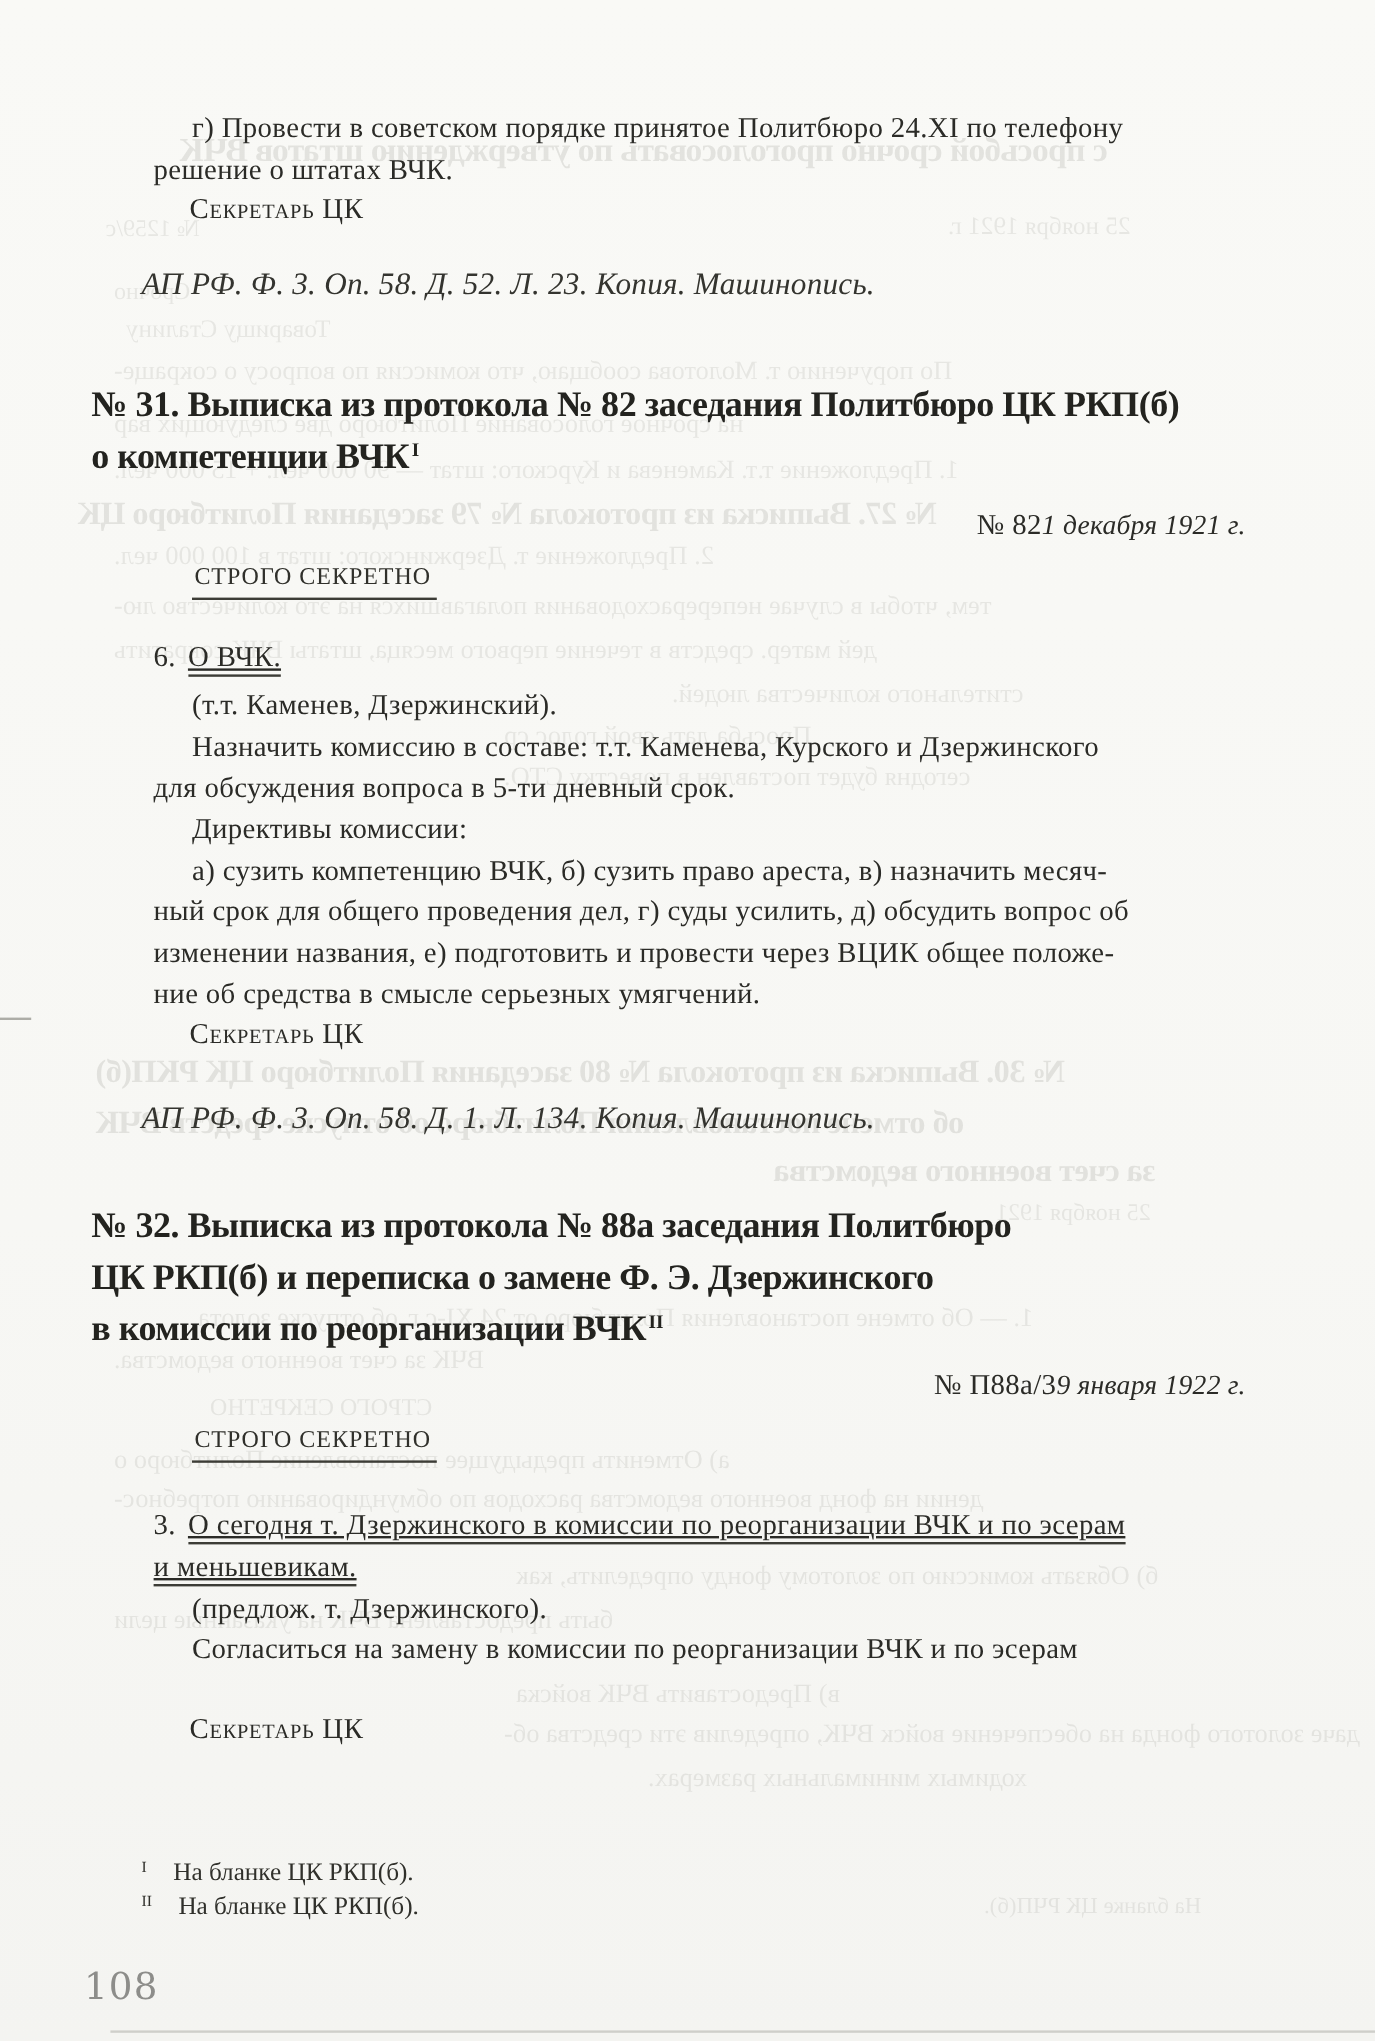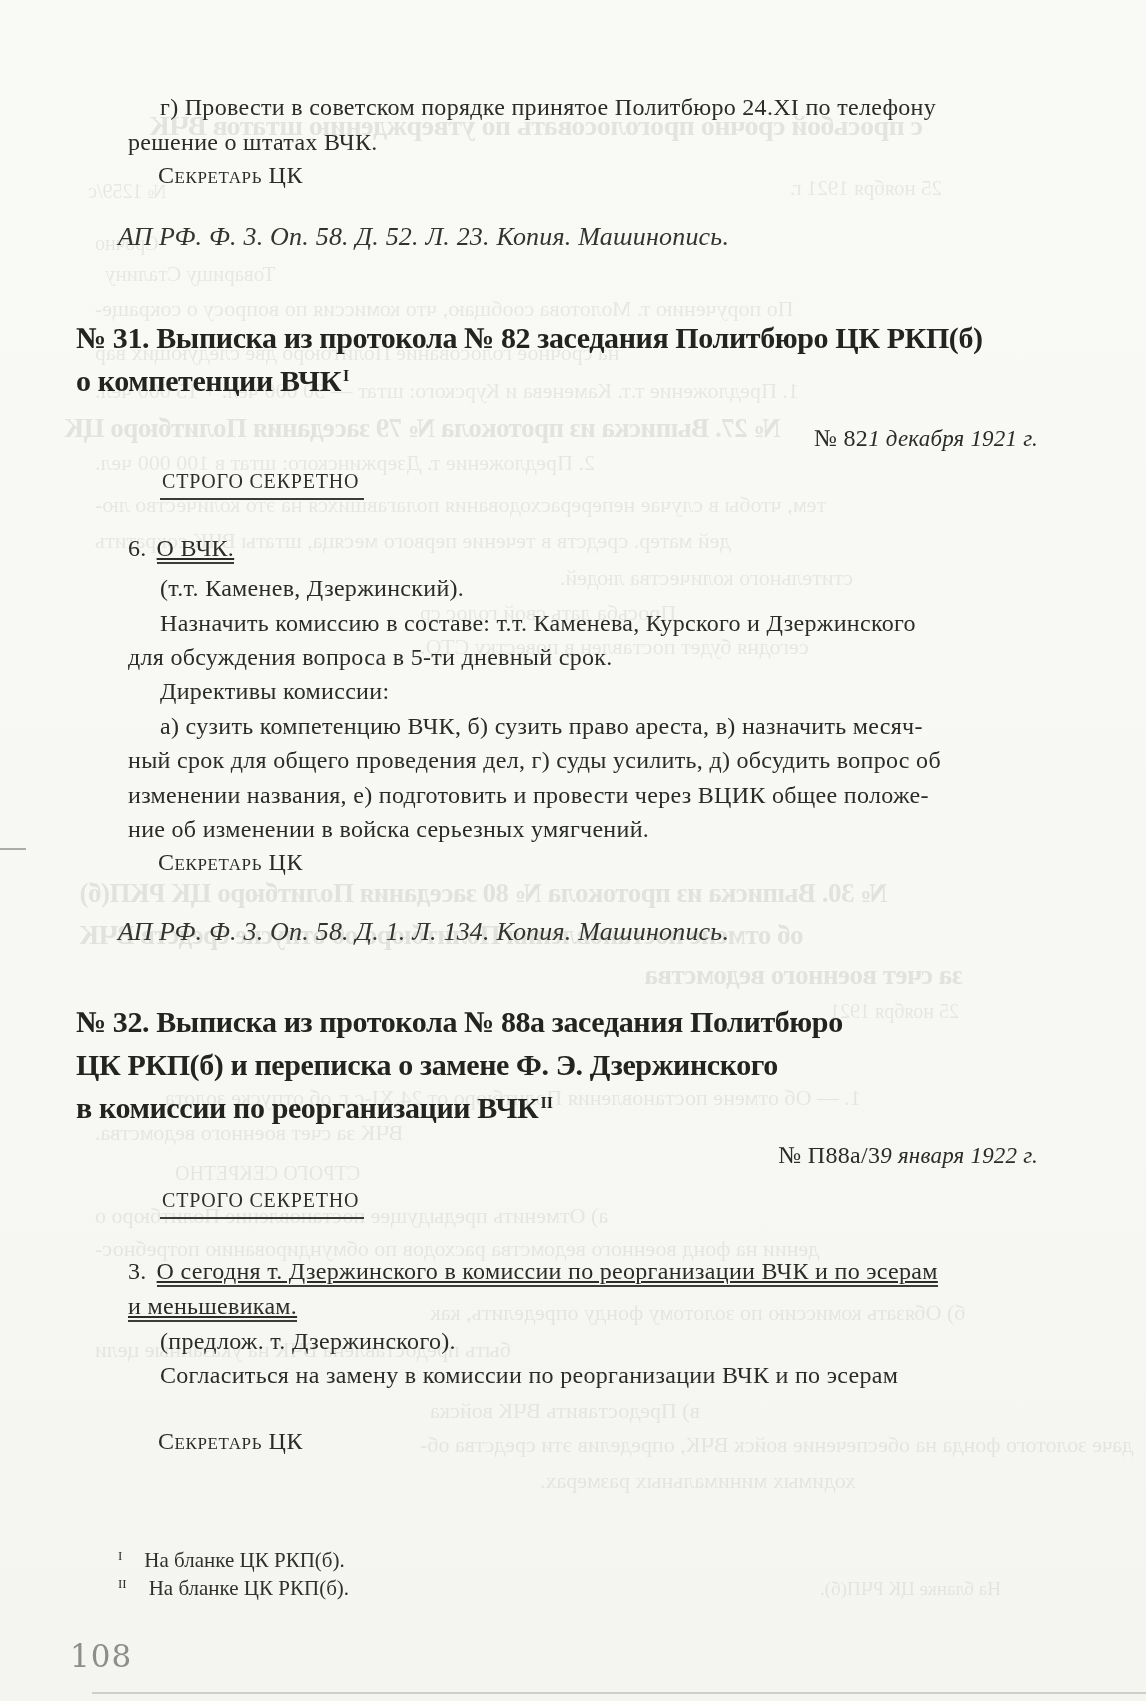--- a/index.html
+++ b/index.html
@@ -98,21 +98,21 @@
     <span class="item-num">6.</span><span class="underlined">О ВЧК.</span>
   </div>
   <div class="line indent" style="top:608px">Назначить комиссию в составе: т.т. Каменева, Курского и Дзержинского</div>
 
   <div class="line indent" style="top:573px">(т.т. Каменев, Дзержинский).</div>
   <div class="line flush" style="top:642px">для обсуждения вопроса в 5-ти дневный срок.</div>
   <div class="line indent" style="top:676px">Директивы комиссии:</div>
   <div class="line indent" style="top:711px">а) сузить компетенцию ВЧК, б) сузить право ареста, в) назначить месяч-</div>
   <div class="line flush" style="top:745px">ный срок для общего проведения дел, г) суды усилить, д) обсудить вопрос об</div>
   <div class="line flush" style="top:780px">изменении названия, е) подготовить и провести через ВЦИК общее положе-</div>
-  <div class="line flush" style="top:814px">ние об изменении в войска серьезных умягчений.</div>
+  <div class="line flush" style="top:814px">ние об средства в смысле серьезных умягчений.</div>
 
   <div class="line smallcaps" style="top:847px; left:158px">Секретарь ЦК</div>
   <div class="archref" style="top:917px">АП РФ. Ф. 3. Оп. 58. Д. 1. Л. 134. Копия. Машинопись.</div>
 
   <div class="heading-line" style="top:1005px">№ 32. Выписка из протокола № 88а заседания Политбюро</div>
   <div class="heading-line" style="top:1091px">
     <span>в комиссии по реорганизации ВЧК</span><span class="sup-marker">II</span>
   </div>
   <div class="heading-line" style="top:1048px">ЦК РКП(б) и переписка о замене Ф. Э. Дзержинского</div>
 

